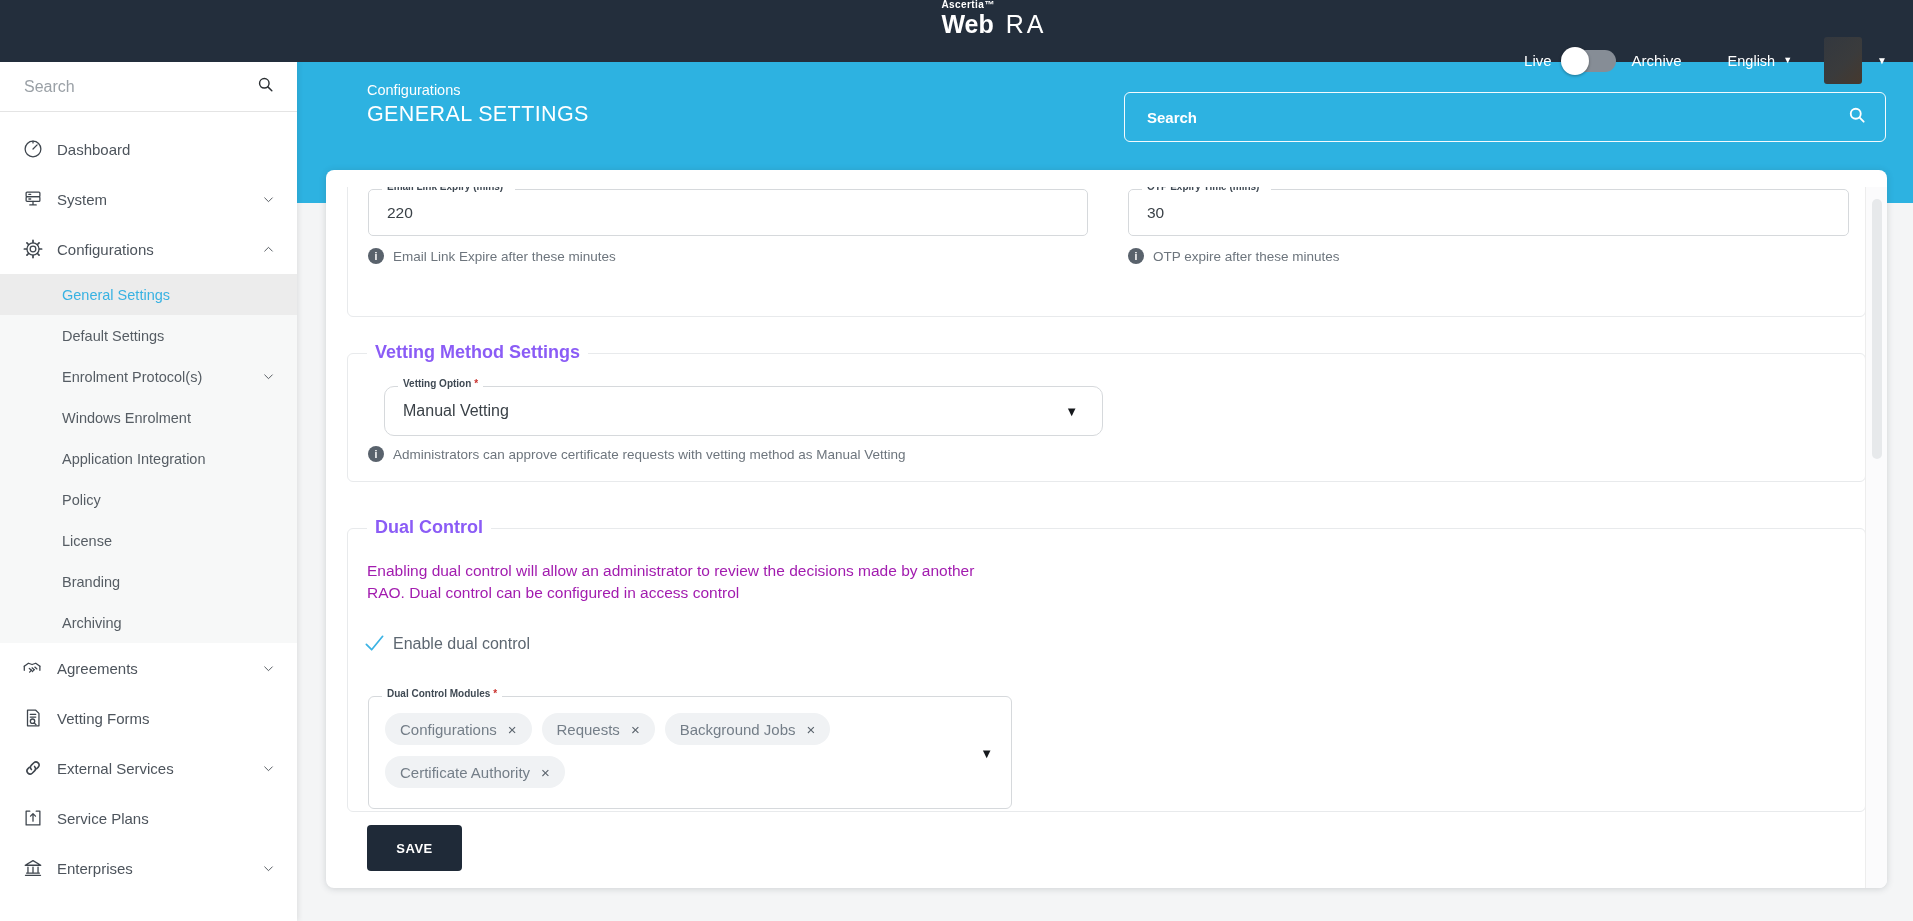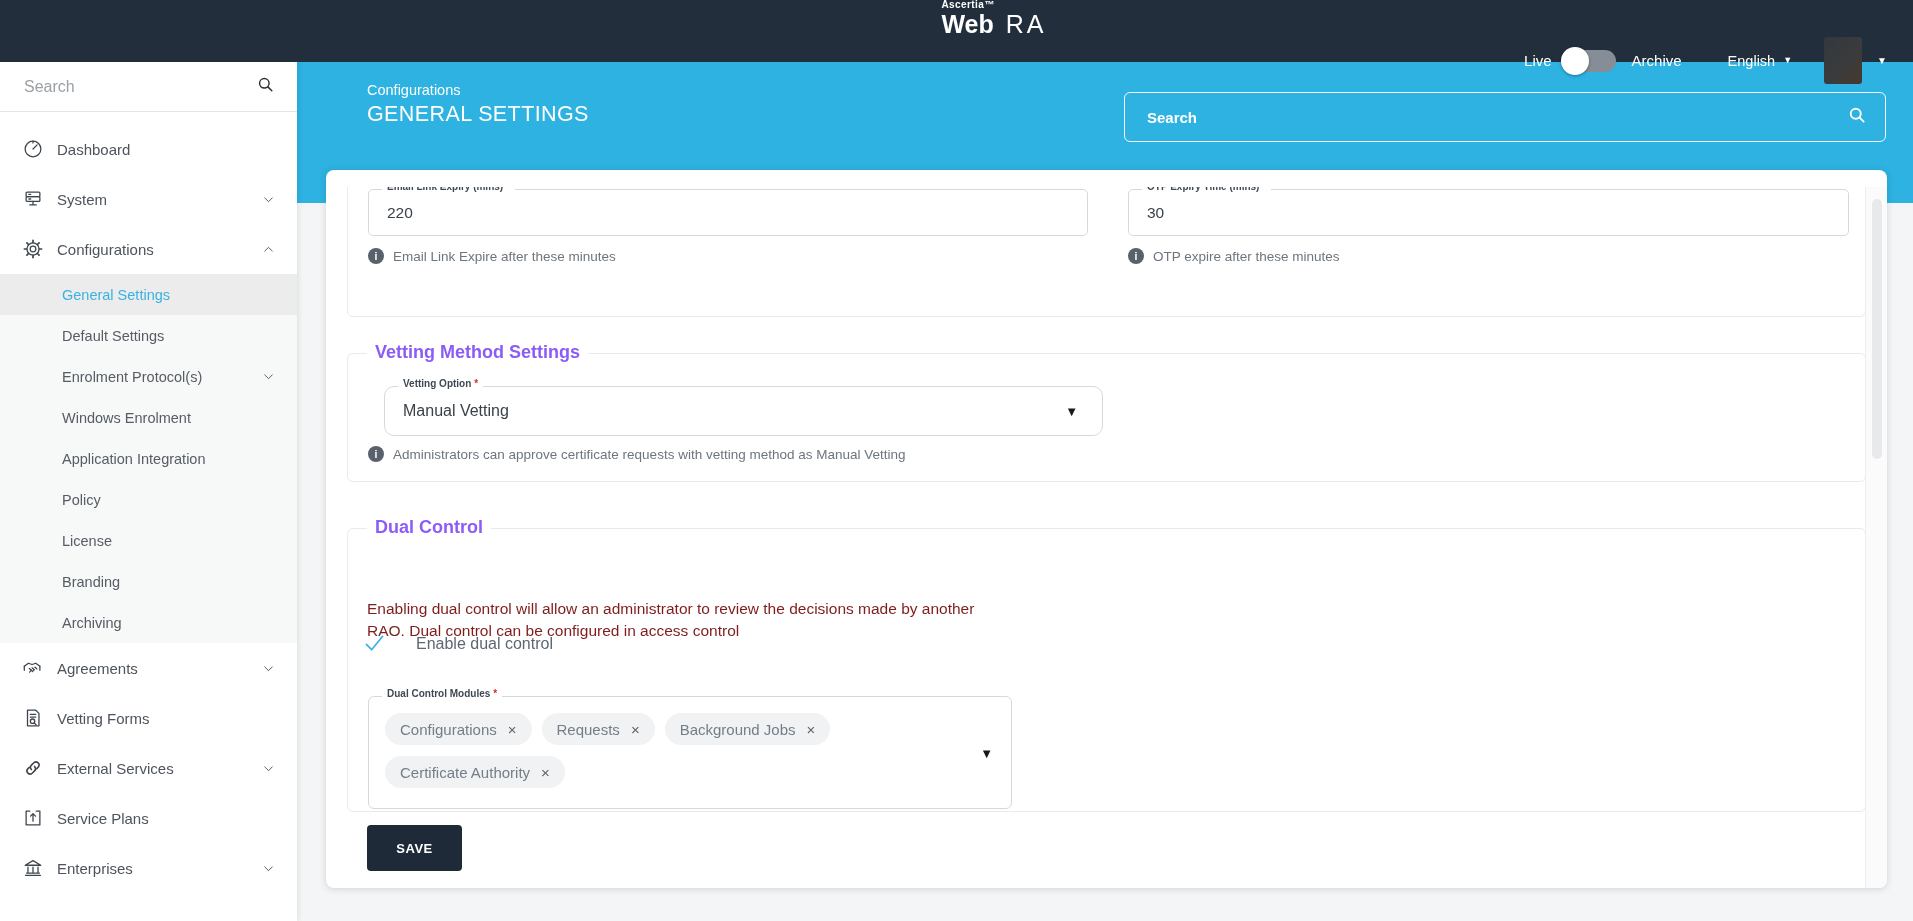--- a/index.html
+++ b/index.html
@@ -59,22 +59,22 @@
 
   .fbox { position:absolute; border:1px solid #d6d9dc; border-radius:5px; background:#fff; cursor:text; }
   .flabel { position:absolute; top:-9px; left:13px; background:#fff; padding:0 5px; font-size:10px; font-weight:700; color:#3f4953; white-space:nowrap; }
   .req { color:#c9302c; margin-left:3px; }
   .fval { position:absolute; left:18px; top:50%; transform:translateY(-50%); font-size:15.5px; color:#3a4147; }
   .dd-caret { position:absolute; right:24px; top:50%; transform:translateY(-50%); font-size:13px; color:#15181c; cursor:pointer; }
 
   .help { position:absolute; display:flex; align-items:center; gap:9px; font-size:13.5px; color:#6d757d; }
   .info-i { width:16px; height:16px; border-radius:50%; background:#59626c; color:#fff; font-size:10.5px; font-weight:700; display:flex; align-items:center; justify-content:center; flex-shrink:0; }
 
-  .dc-desc { position:absolute; left:40px; top:399px; font-size:15.5px; color:#7f1d1d; line-height:22px;margin-top:38px; }
-  .check-row { position:absolute; left:36px; top:471px; display:flex; align-items:center; gap:30px; cursor:pointer; }
+  .dc-desc { position:absolute; left:40px; top:399px; font-size:15.5px; color:#a21caf; line-height:22px; }
+  .check-row { position:absolute; left:36px; top:471px; display:flex; align-items:center; gap:7px; cursor:pointer; }
   .check-label { font-size:16px; color:#5d6771; }
 
   .tags-wrap { position:absolute; left:16px; top:16px; right:46px; display:flex; flex-wrap:wrap; gap:11px 10px; }
   .tag { background:#f0f2f4; border-radius:17px; height:32px; display:inline-flex; align-items:center; padding:0 15px; font-size:15px; color:#747e88; gap:11px; }
   .tag-x { color:#5b646d; font-size:15px; cursor:pointer; line-height:1; }
 
   .save-btn { position:absolute; left:41px; top:665px; width:95px; height:46px; background:#1f2a38; color:#fff; border:none; border-radius:4px; font-size:13px; font-weight:600; letter-spacing:.5px; cursor:pointer; font-family:inherit; }
 </style>
 </head>
 <body>

